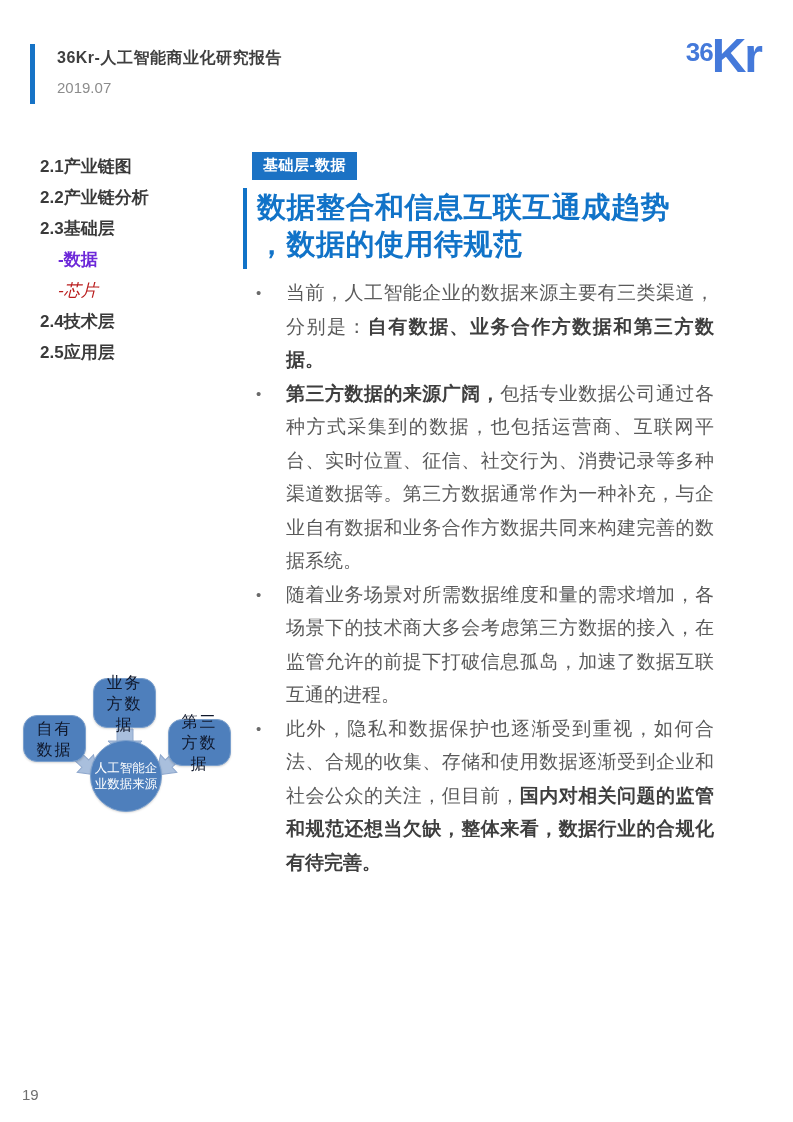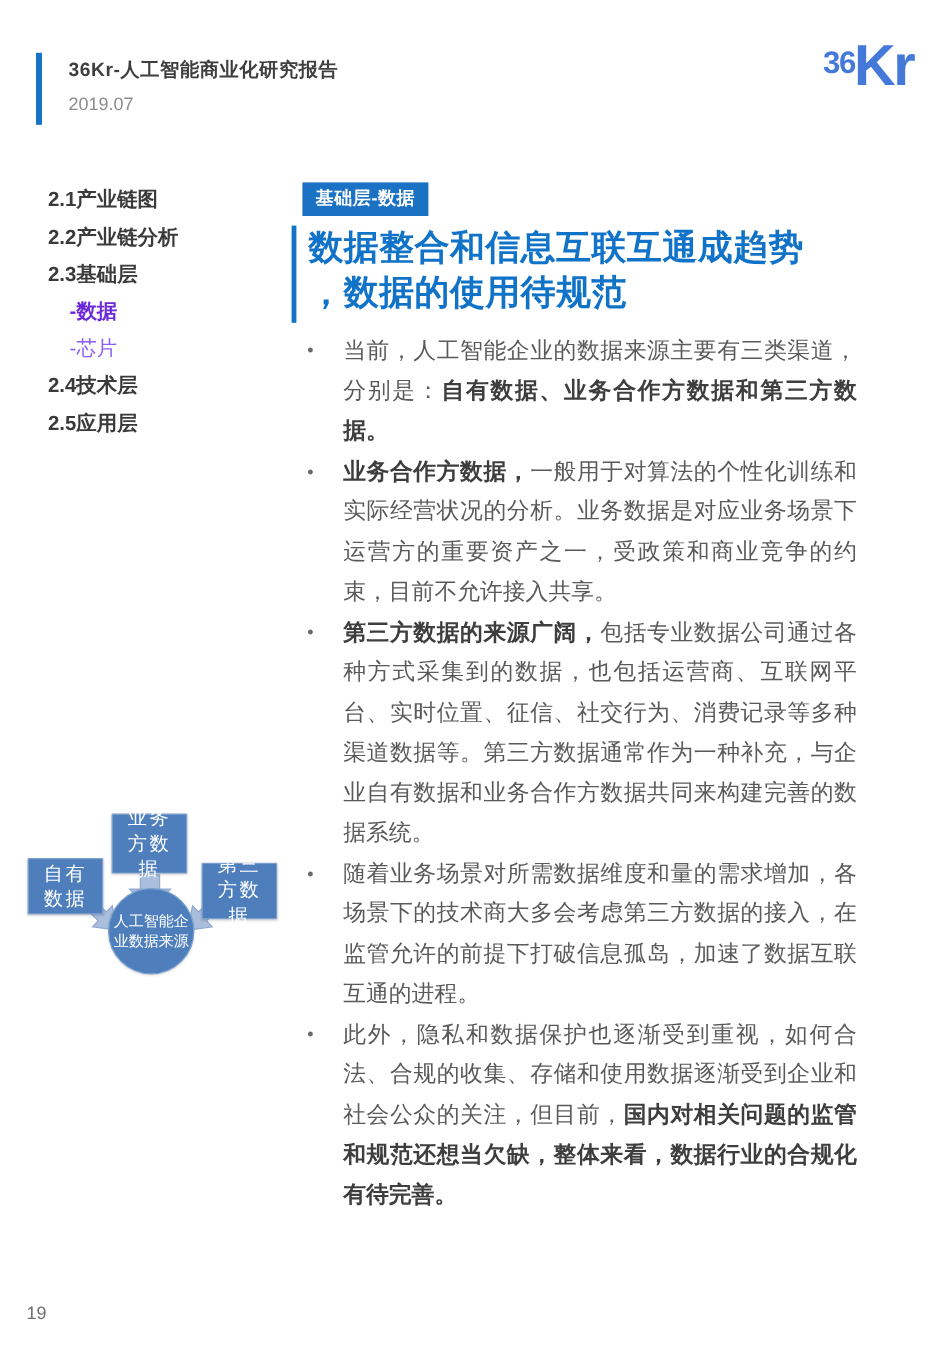--- a/index.html
+++ b/index.html
@@ -13,40 +13,40 @@
   .hdate  { position:absolute; left:57px; top:79px; font-size:15px; color:#8c8c8c; }
   .logo   { position:absolute; right:32px; top:36px; display:flex; align-items:flex-start; color:#4479da; }
   .l36    { font-size:26px; font-weight:800; line-height:1; margin-top:3px; letter-spacing:-1px; }
   .lkr    { font-size:48px; font-weight:800; line-height:0.85; margin-left:-1px; letter-spacing:-2px; }
 
   
   .sidebar { position:absolute; left:40px; top:158px; width:190px; }
   .toc-item { font-size:17px; font-weight:bold; color:#3a3a3a; margin-bottom:13px; line-height:18px; cursor:pointer; }
   .toc-item.lvl2 { padding-left:18px; }
   .toc-item.active { color:#6d28d9; }
-  .toc-item.muted { color:#8b5cf6; font-weight:normal; }
+  .toc-item.muted { color:#b91c1c; font-weight:normal;font-style:italic; }
 
   
   .tag { position:absolute; left:252px; top:152px; background:#1b72c4; color:#ffffff;
          font-size:15px; font-weight:bold; padding:4px 11px 5px; letter-spacing:0.5px; }
   .title { position:absolute; left:243px; top:188px; width:510px;
            border-left:4px solid #1173c8; padding:1px 0 6px 10px; }
   .tline { display:block; font-size:29px; font-weight:bold; color:#1173c8; line-height:37px; letter-spacing:0.5px; }
 
   .bullets { position:absolute; left:252px; top:276px; width:462px; list-style:none; }
   .bullets li { position:relative; padding-left:34px; font-size:19px; line-height:33.5px;
                 color:#5a5a5a; text-align:justify; }
   .bullets li::before { content:"•"; position:absolute; left:4px; top:0; font-size:15px; color:#6a6a6a; }
   .bullets li .b { font-weight:bold; color:#3e3e3e; }
 
   
   .diagram { position:absolute; left:15px; top:668px; width:225px; height:172px; }
   .diagram svg { position:absolute; left:0; top:0; }
-  .dbox { position:absolute; background:#4e7fbc; border:1px solid #7ba0cd; border-radius:1px;
-          color:#ffffff; display:flex; align-items:center; justify-content:center; text-align:center;
+  .dbox { position:absolute; background:#4e7fbc; border:1px solid #7ba0cd; border-radius:14px;
+          color:#0f172a; display:flex; align-items:center; justify-content:center; text-align:center;
           font-size:16px; line-height:21px; letter-spacing:2px; padding:2px 4px;
           box-shadow:0 1px 2px rgba(0,0,0,0.15); }
   .dbox.top   { left:78px;  top:10px; width:63px; height:50px; }
   .dbox.left  { left:8px;   top:47px; width:63px; height:47px;text-align:center; }
   .dbox.right { left:153px; top:51px; width:63px; height:47px; }
   .dcircle { position:absolute; left:75px; top:72px; width:72px; height:72px; border-radius:50%;
              background:#4e7fbc; border:1px solid #7ba0cd; color:#ffffff; display:flex;
              align-items:center; justify-content:center; text-align:center;
              font-size:12.5px; line-height:16px; box-shadow:0 1px 2px rgba(0,0,0,0.15); }
 
@@ -78,21 +78,20 @@
     </nav>
 
   <div>
     <div class="tag">基础层-数据</div>
     <h1 class="title">
       <span class="tline">数据整合和信息互联互通成趋势</span>
       <span class="tline">，数据的使用待规范</span>
     </h1>
     <ul class="bullets" id="bullets">
         <li><span>当前，人工智能企业的数据来源主要有三类渠道，分别是：</span><span class="b">自有数据、业务合作方数据和第三方数据。</span></li>
-        <li><span class="b">业务合作方数据，</span><span>一般用于对算法的个性化训练和实际经营状况的分析。业务数据是对应业务场景下运营方的重要资产之一，受政策和商业竞争的约束，目前不允许接入共享。</span></li>
         <li><span class="b">第三方数据的来源广阔，</span><span>包括专业数据公司通过各种方式采集到的数据，也包括运营商、互联网平台、实时位置、征信、社交行为、消费记录等多种渠道数据等。第三方数据通常作为一种补充，与企业自有数据和业务合作方数据共同来构建完善的数据系统。</span></li>
         <li><span>随着业务场景对所需数据维度和量的需求增加，各场景下的技术商大多会考虑第三方数据的接入，在监管允许的前提下打破信息孤岛，加速了数据互联互通的进程。</span></li>
         <li><span>此外，隐私和数据保护也逐渐受到重视，如何合法、合规的收集、存储和使用数据逐渐受到企业和社会公众的关注，但目前，</span><span class="b">国内对相关问题的监管和规范还想当欠缺，整体来看，数据行业的合规化有待完善。</span></li>
       </ul>
   </div>
 
   <div class="diagram">
     <svg width="225" height="172" viewBox="0 0 225 172">
       <g fill="#a9bfdd" stroke="#8fa8cd" stroke-width="1">
         <polygon points="102,61 118,61 118,73 127,73 110,91 93,73 102,73"></polygon>

